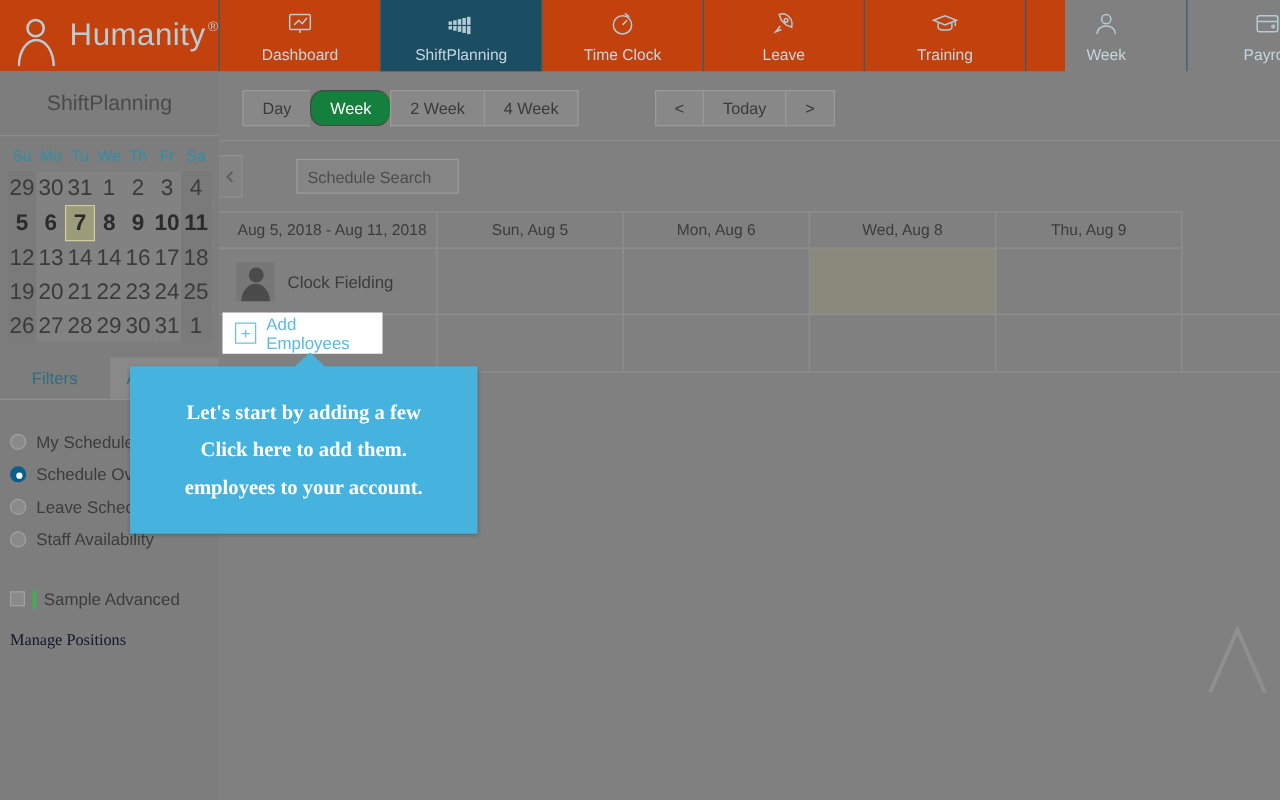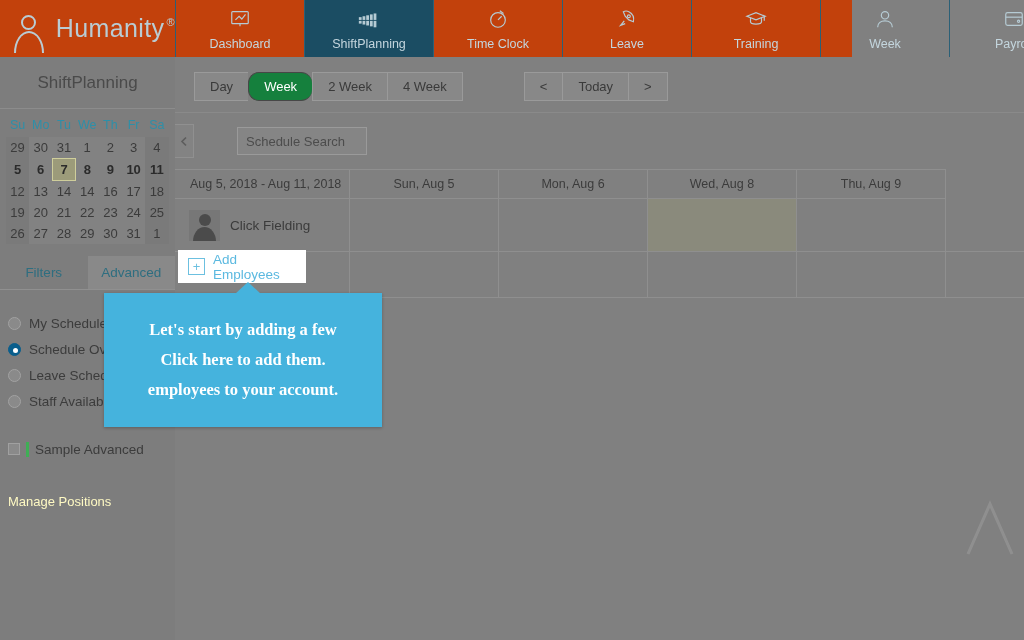--- a/index.html
+++ b/index.html
@@ -65,21 +65,21 @@
     border-bottom: 1px solid #8c8c8c;
   }
   
   #calendar { padding: 6px 6px 4px 6px; }
   #calendar table { border-collapse: collapse; width: 100%; }
   #calendar th {
     color: #2e8fa8; font-size: 12.5px; font-weight: normal;
     padding: 3px 0 5px 0; text-align: center; width: 14.28%;
   }
   #calendar td {
-    font-size: 13px; color: #3b3b3b; text-align: center;
+    font-size: 18px; color: #3b3b3b; text-align: center;
     padding: 3px 0; height: 21px; background: #828282;
   }
   #calendar td.we { background: #7a7a7a; }
   #calendar tr.curweek td { font-weight: bold; color: #2b2b2b; }
   #calendar td.today {
     background: #9c9b7a; border: 1px solid #cfce9b;
   }
   
   #filter-tabs {
     display: flex; margin-top: 8px; height: 34px;
@@ -110,21 +110,21 @@
   
   #positions { padding: 22px 0 0 8px; }
   .pos-row { display: flex; align-items: center; gap: 6px; height: 22px; }
   .pos-chk {
     width: 12px; height: 12px; border: 1px solid #a0a0a0; background: #8a8a8a;
     flex: 0 0 12px;
   }
   .pos-bar { width: 3px; height: 15px; background: #3fae55; flex: 0 0 3px; }
   .pos-row span { font-size: 13.5px; color: #3c3c3c; }
   #manage-positions {
-    margin: 34px 0 0 8px; font-size: 13px; color: #fef9c3; cursor: pointer;
+    margin: 14px 0 0 8px; font-size: 13px; color: #0f172a; cursor: pointer; font-family: Liberation Serif, serif;
   }
 
   
   #main {
     position: absolute; top: 61px; left: 175px;
     width: 849px; height: 503px; background: #808080;
   }
   #toolbar {
     height: 52px; display: flex; align-items: center; gap: 14px;
     padding-left: 19px; border-bottom: 1px solid #8a8a8a;
@@ -473,21 +473,21 @@
         <div class="gcell col-day">Wed, Aug 8</div>
         <div class="gcell col-day">Thu, Aug 9</div>
       </div>
 
       <div class="grid-row grid-emp">
         <div class="gcell col-name">
           <span class="avatar">
             <span class="a-head"></span>
               <span class="a-body"></span>
           </span>
-          <span class="emp-name">Click Fielding</span>
+          <span class="emp-name">Clock Fielding</span>
         </div>
         <div class="gcell col-day"></div>
         <div class="gcell col-day"></div>
         <div class="gcell col-day today-col"></div>
         <div class="gcell col-day"></div>
         <div class="gcell col-day"></div>
       </div>
 
       <div class="grid-row grid-add">
         <div class="gcell col-name"></div>

